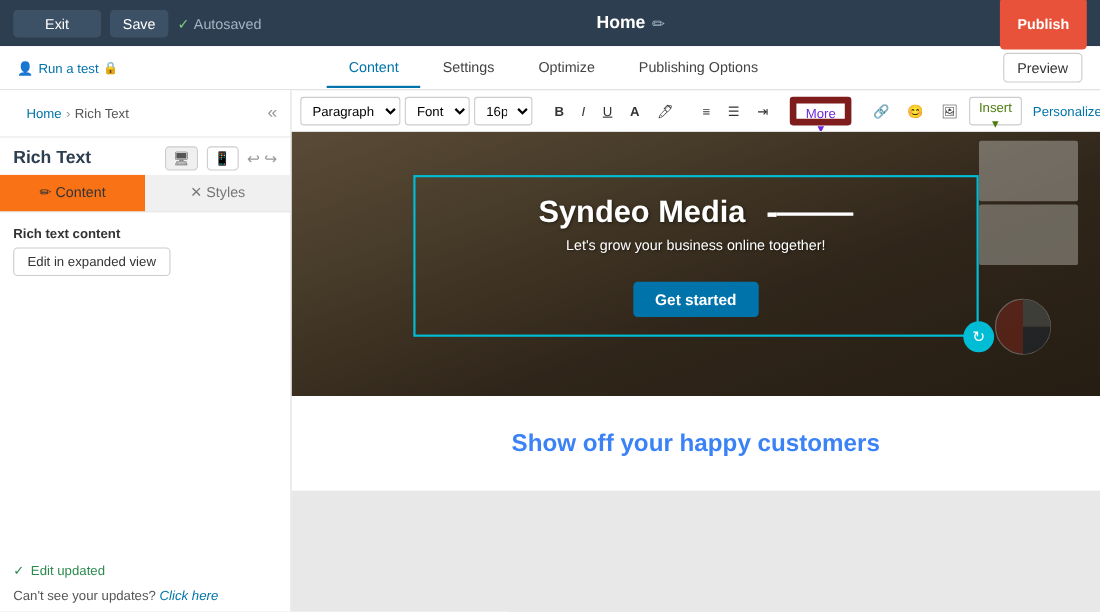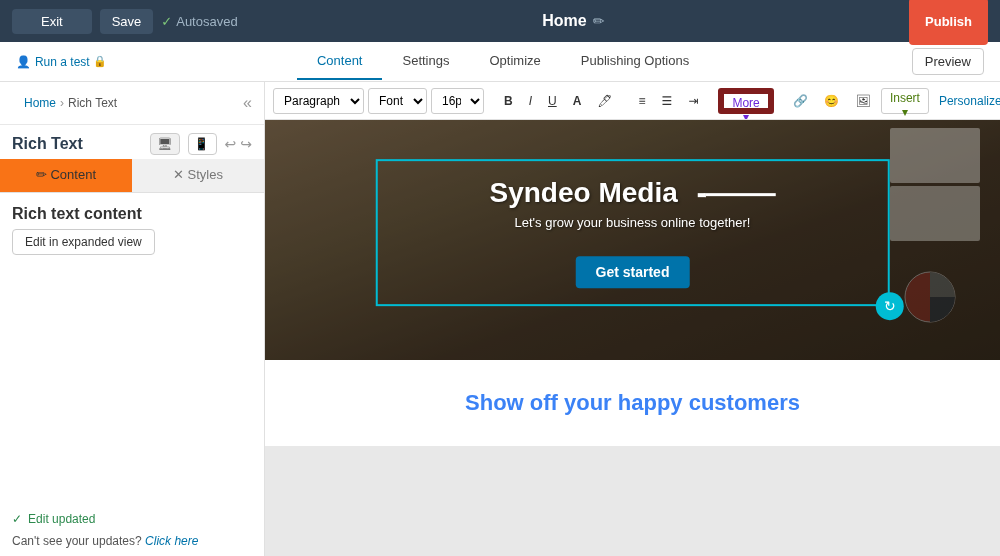--- a/index.html
+++ b/index.html
@@ -51,21 +51,21 @@
     .undo-btn { background: none; border: none; color: #999; cursor: pointer; font-size: 14px; }
 
     
     .sub-tabs { display: flex; border-bottom: 1px solid #e0e0e0; }
     .sub-tab { flex: 1; padding: 8px; text-align: center; font-size: 13px; cursor: pointer; color: #555; background: #f8f8f8; border-bottom: 2px solid transparent; }
     .sub-tab.active { background: #f97316; color: #333; border-bottom: 2px solid transparent; font-weight: 500; }
     .sub-tab.inactive { background: #f0f0f0; color: #777; }
 
     
     .sidebar-content { padding: 12px; flex: 1; }
-    .field-label { font-size: 16px; font-weight: 600; color: #333; margin-bottom: 6px; }
+    .field-label { font-size: 12px; font-weight: 600; color: #333; margin-bottom: 6px; }
     .btn-edit-expanded { border: 1px solid #ccc; background: #fff; color: #333; border-radius: 4px; padding: 5px 12px; cursor: pointer; font-size: 12px; }
 
     
     .status-row { padding: 8px 12px; display: flex; align-items: center; gap: 6px; font-size: 12px; color: #2d8a4e; }
     .status-check { color: #2d8a4e; }
     .cant-see { padding: 0 12px 8px; font-size: 12px; color: #555; }
     .click-here { color: #0073aa; cursor: pointer; font-style: italic; }
 
     
     .canvas-area { flex: 1; display: flex; flex-direction: column; overflow: hidden; background: #e8e8e8; }

